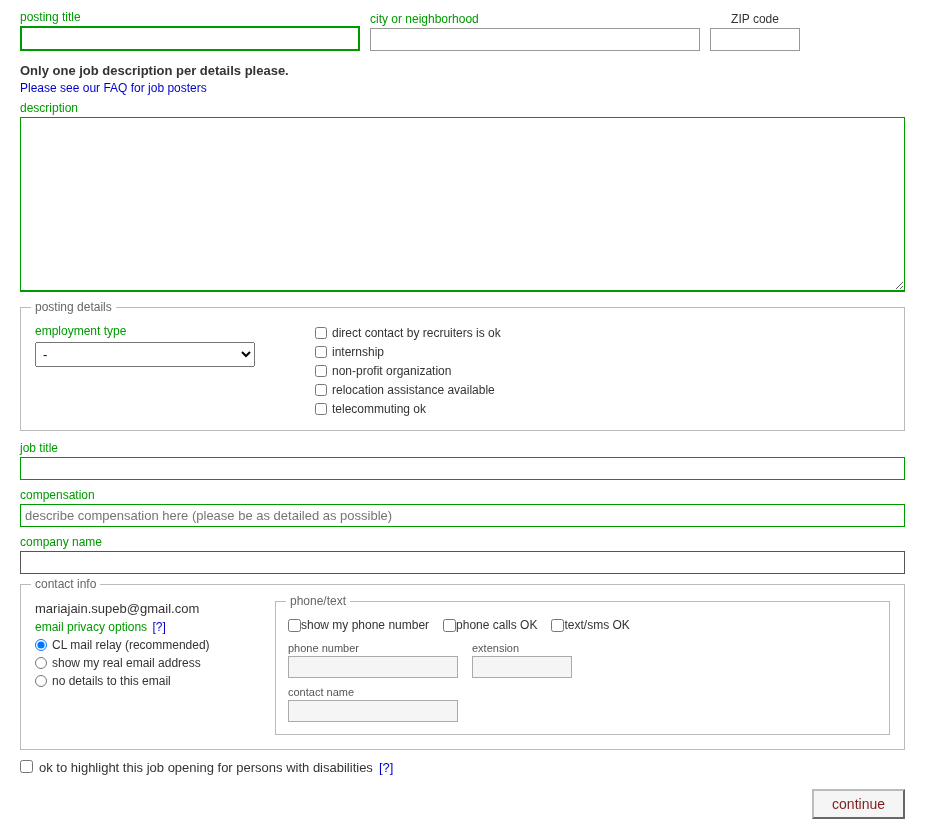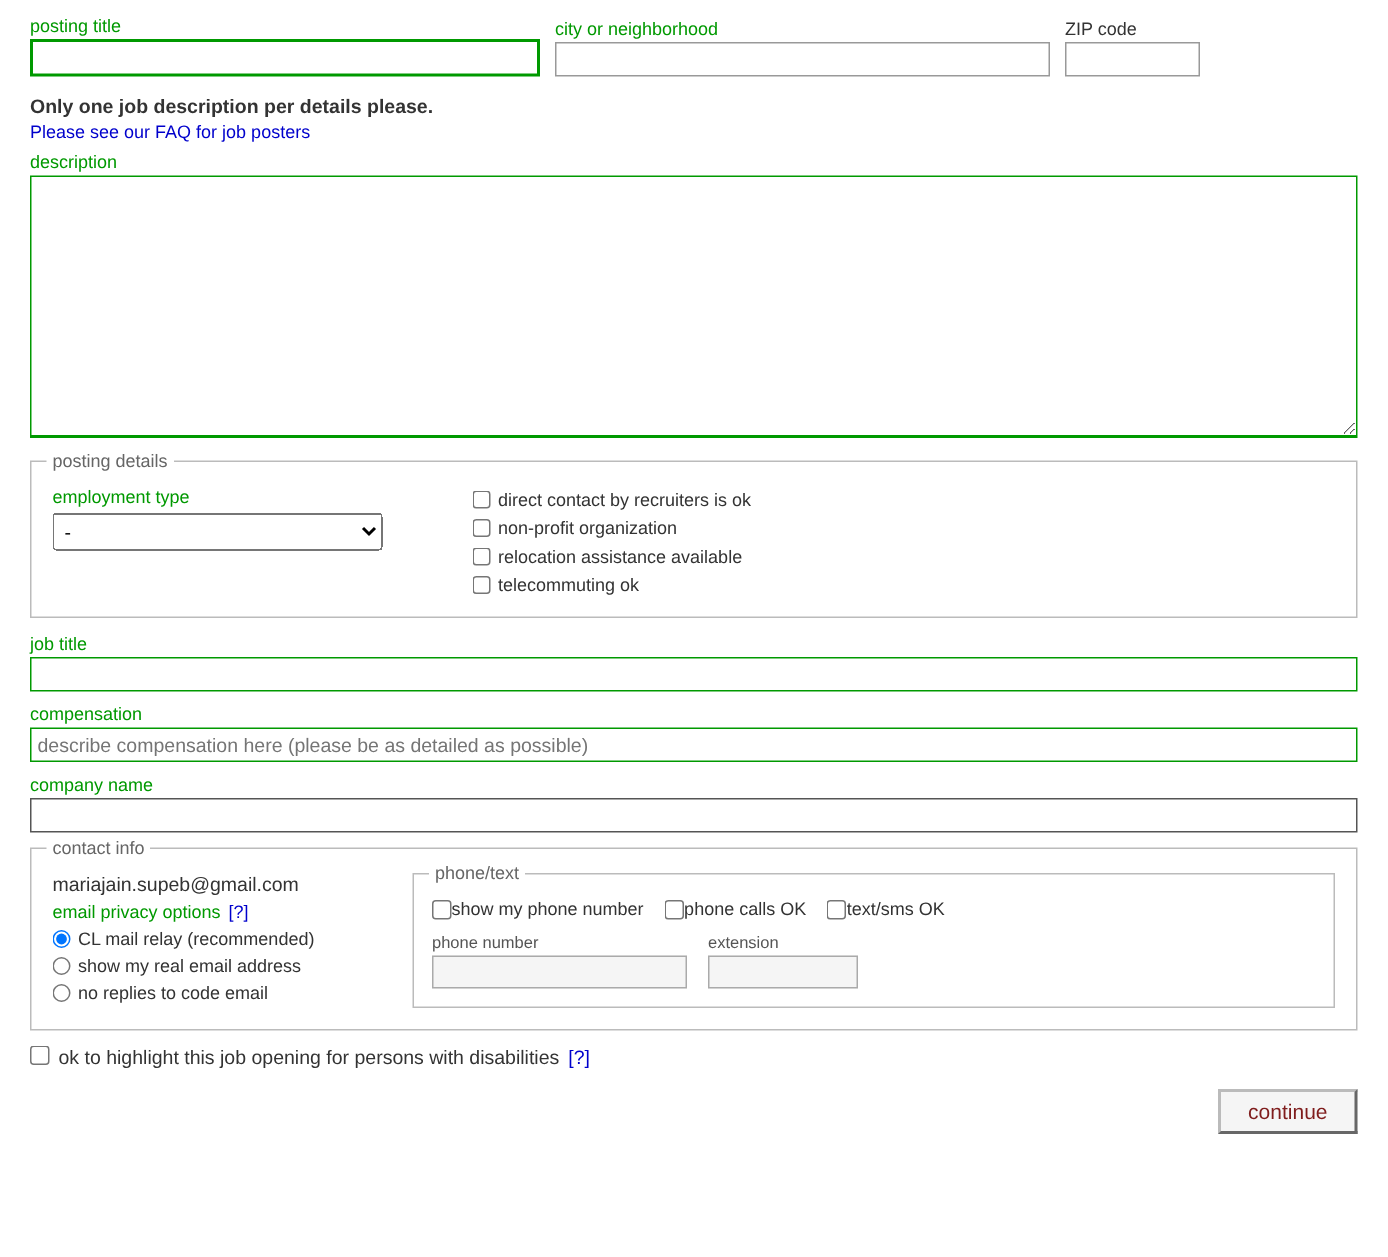--- a/index.html
+++ b/index.html
@@ -36,20 +36,21 @@
     }
     #city-input {
       width: 330px;
     }
     #zip-input {
       width: 90px;
     }
     .zip-group label {
       color: #333;
       font-size: 12px;
+      text-align: center;
     }
     .notice-text {
       font-weight: bold;
       font-size: 13px;
       margin-bottom: 3px;
     }
     .faq-link {
       color: #00c;
       text-decoration: none;
       font-size: 12px;
@@ -310,20 +311,24 @@
         <option>contract</option>
         <option>internship</option>
       </select>
     </div>
     <div class="checkboxes-col">
       <div class="checkbox-item">
         <input type="checkbox" id="cb-direct" style="">
         <label for="cb-direct">direct contact by recruiters is ok</label>
       </div>
       <div class="checkbox-item">
+        <input type="checkbox" id="cb-internship" style="">
+        <label for="cb-internship">internship</label>
+      </div>
+      <div class="checkbox-item">
         <input type="checkbox" id="cb-nonprofit" style="">
         <label for="cb-nonprofit">non-profit organization</label>
       </div>
       <div class="checkbox-item">
         <input type="checkbox" id="cb-relocation" style="">
         <label for="cb-relocation">relocation assistance available</label>
       </div>
       <div class="checkbox-item">
         <input type="checkbox" id="cb-telecommute" style="">
         <label for="cb-telecommute">telecommuting ok</label>
@@ -361,21 +366,21 @@
         <div class="radio-item">
           <input type="radio" name="email-privacy" id="r-relay" checked="" style="">
           <label for="r-relay">CL mail relay (recommended)</label>
         </div>
         <div class="radio-item">
           <input type="radio" name="email-privacy" id="r-real" style="">
           <label for="r-real">show my real email address</label>
         </div>
         <div class="radio-item">
           <input type="radio" name="email-privacy" id="r-no" style="">
-          <label for="r-no">no replies to code email</label>
+          <label for="r-no">no details to this email</label>
         </div>
       </div>
     </div>
 
     <div class="phone-fieldset">
       <span class="phone-legend">phone/text</span>
       <div class="phone-checkboxes">
         <div class="phone-check-item">
           <input type="checkbox" id="cb-show-phone" style="">
           <label for="cb-show-phone">show my phone number</label>
@@ -392,20 +397,26 @@
       <div class="phone-inputs-row">
         <div class="phone-input-group">
           <label>phone number</label>
           <input type="text" id="phone-number-input" style="width: 170px; border: 1px solid rgb(170, 170, 170); padding: 3px 4px; background: rgb(245, 245, 245);">
         </div>
         <div class="phone-input-group">
           <label>extension</label>
           <input type="text" id="extension-input" style="width: 100px; border: 1px solid rgb(170, 170, 170); padding: 3px 4px; background: rgb(245, 245, 245);">
         </div>
       </div>
+      <div class="contact-name-row">
+        <div class="phone-input-group">
+          <label>contact name</label>
+          <input type="text" id="contact-name-input" style="width: 170px; border: 1px solid rgb(170, 170, 170); padding: 3px 4px; background: rgb(245, 245, 245);">
+        </div>
+      </div>
     </div>
   </div>
 </div>
 
 <div class="disabilities-row">
   <input type="checkbox" id="cb-disabilities" style="">
   <label for="cb-disabilities">ok to highlight this job opening for persons with disabilities</label>
   <span class="disabilities-faq" style="cursor:pointer;">[?]</span>
 </div>
 

